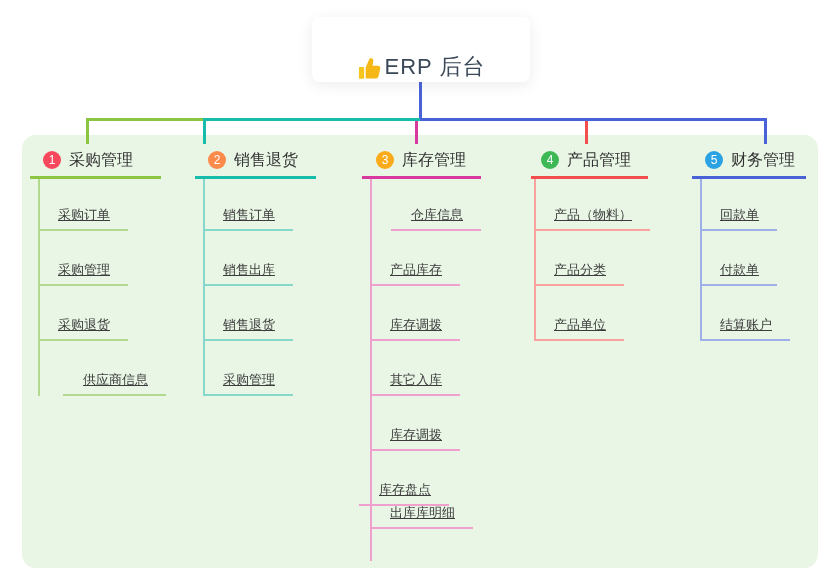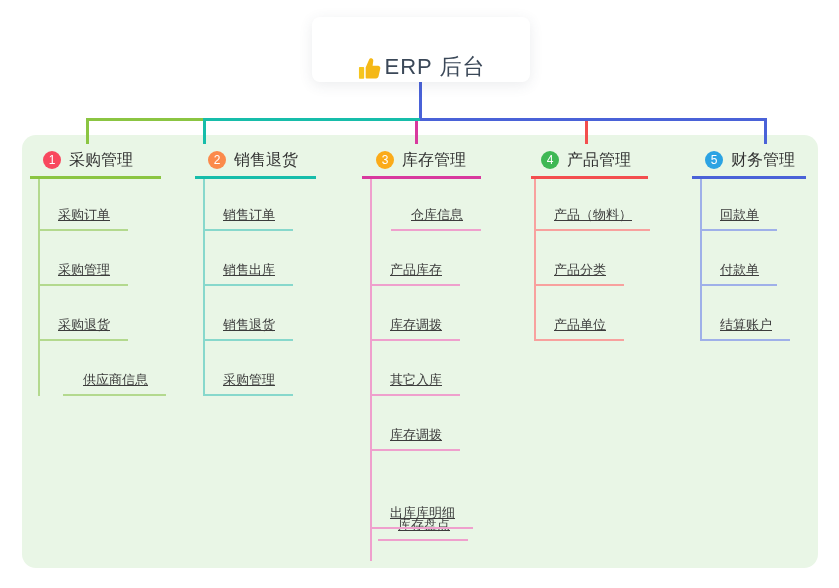--- a/index.html
+++ b/index.html
@@ -128,21 +128,21 @@
       <div class="child-item" style="left: 203px; top: 371px; border-bottom: 2px solid rgb(135, 216, 204);">采购管理</div>
       <div class="branch-head" style="left: 376px; top: 148px;">
         <span class="badge" style="background: rgb(251, 171, 25);">3</span>
         <span class="branch-label">库存管理</span>
       </div>
       <div class="child-item" style="left: 391px; top: 206px; border-bottom: 2px solid rgb(239, 160, 205);">仓库信息</div>
       <div class="child-item" style="left: 370px; top: 261px; border-bottom: 2px solid rgb(239, 160, 205);">产品库存</div>
       <div class="child-item" style="left: 370px; top: 316px; border-bottom: 2px solid rgb(239, 160, 205);">库存调拨</div>
       <div class="child-item" style="left: 370px; top: 371px; border-bottom: 2px solid rgb(239, 160, 205);">其它入库</div>
       <div class="child-item" style="left: 370px; top: 426px; border-bottom: 2px solid rgb(239, 160, 205);">库存调拨</div>
-      <div class="child-item" style="left: 378px; top: 481px; border-bottom: 2px solid rgb(239, 160, 205); margin-top: 35px;">库存盘点</div>
+      <div class="child-item" style="left: 359px; top: 481px; border-bottom: 2px solid rgb(239, 160, 205);">库存盘点</div>
       <div class="child-item" style="left: 370px; top: 504px; border-bottom: 2px solid rgb(239, 160, 205); text-align: center;">出库库明细</div>
       <div class="branch-head" style="left: 541px; top: 148px;">
         <span class="badge" style="background: rgb(62, 184, 84);">4</span>
         <span class="branch-label">产品管理</span>
       </div>
       <div class="child-item" style="left: 534px; top: 206px; border-bottom: 2px solid rgb(248, 161, 158);">产品（物料）</div>
       <div class="child-item" style="left: 534px; top: 261px; border-bottom: 2px solid rgb(248, 161, 158);">产品分类</div>
       <div class="child-item" style="left: 534px; top: 316px; border-bottom: 2px solid rgb(248, 161, 158);">产品单位</div>
       <div class="branch-head" style="left: 705px; top: 148px;">
         <span class="badge" style="background: rgb(43, 163, 227);">5</span>

